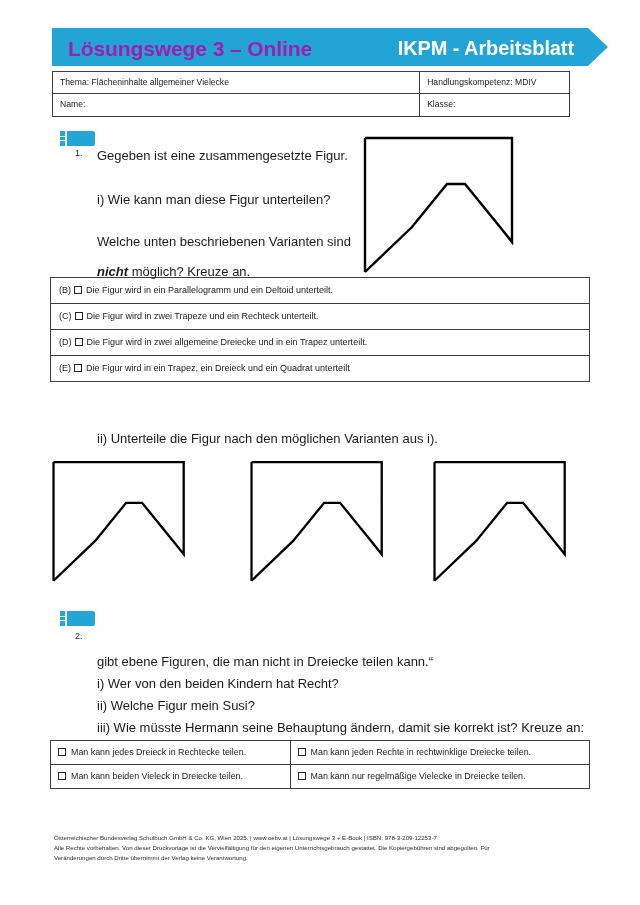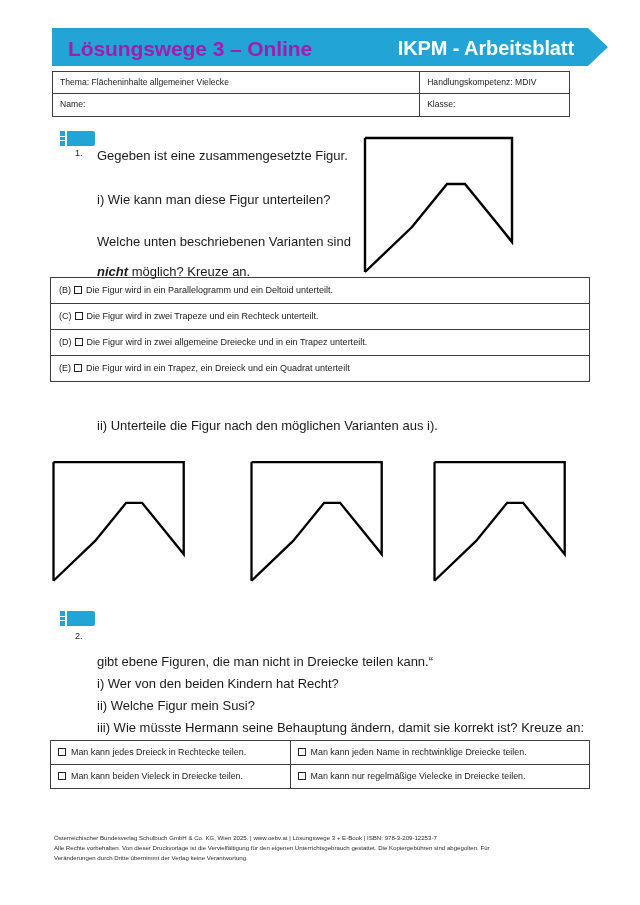--- a/index.html
+++ b/index.html
@@ -232,21 +232,21 @@
     </tr>
     <tr>
       <td><span>(D)</span><span class="cbx"></span><span>Die Figur wird in zwei allgemeine Dreiecke und in ein Trapez unterteilt.</span></td>
     </tr>
     <tr>
       <td><span>(E)</span><span class="cbx"></span><span>Die Figur wird in ein Trapez, ein Dreieck und ein Quadrat unterteilt</span></td>
     </tr>
   </tbody>
     </table>
 
-  <div class="txt" style="left:97px; top:418px;">ii) Unterteile die Figur nach den möglichen Varianten aus i).</div>
+  <div class="txt" style="left:97px; top:431px;">ii) Unterteile die Figur nach den möglichen Varianten aus i).</div>
 
   <svg class="fig" style="left:42px; top:456px;" width="155" height="130" viewBox="0 0 175 145">
     <polyline points="13,6 160,6 160,110 148,95 113,52 95,52 60,95 13,140" fill="none" stroke="#000000" stroke-width="2.6" stroke-linejoin="miter"></polyline>
     <line x1="13" y1="6" x2="13" y2="140" stroke="#000000" stroke-width="2.6"></line>
   </svg>
 
   <svg class="fig" style="left:240px; top:456px;" width="155" height="130" viewBox="0 0 175 145">
     <polyline points="13,6 160,6 160,110 148,95 113,52 95,52 60,95 13,140" fill="none" stroke="#000000" stroke-width="2.6" stroke-linejoin="miter"></polyline>
     <line x1="13" y1="6" x2="13" y2="140" stroke="#000000" stroke-width="2.6"></line>
   </svg>
@@ -266,21 +266,21 @@
   <div class="num" style="left:75px; top:631px;">2.</div>
   <div class="txt" style="left:97px; top:654px;">gibt ebene Figuren, die man nicht in Dreiecke teilen kann.“</div>
   <div class="txt" style="left:97px; top:676px;">i) Wer von den beiden Kindern hat Recht?</div>
   <div class="txt" style="left:97px; top:698px;">ii) Welche Figur mein Susi?</div>
   <div class="txt" style="left:97px; top:720px;">iii) Wie müsste Hermann seine Behauptung ändern, damit sie korrekt ist? Kreuze an:</div>
 
   <table class="ans-table">
     <tbody>
         <tr>
       <td class="left-col"><span class="cbx"></span><span>Man kann jedes Dreieck in Rechtecke teilen.</span></td>
-      <td class="right-col"><span class="cbx"></span><span>Man kann jeden Name in rechtwinklige Dreiecke teilen.</span></td>
+      <td class="right-col"><span class="cbx"></span><span>Man kann jeden Rechte in rechtwinklige Dreiecke teilen.</span></td>
     </tr>
     <tr>
       <td class="left-col"><span class="cbx"></span><span>Man kann beiden Vieleck in Dreiecke teilen.</span></td>
       <td class="right-col"><span class="cbx"></span><span>Man kann nur regelmäßige Vielecke in Dreiecke teilen.</span></td>
     </tr>
   </tbody>
     </table>
 
   <div class="footer">
     <div>Österreichischer Bundesverlag Schulbuch GmbH &amp; Co. KG, Wien 2025. | www.oebv.at | Lösungswege 3 + E-Book | ISBN: 978-3-209-12253-7</div>

